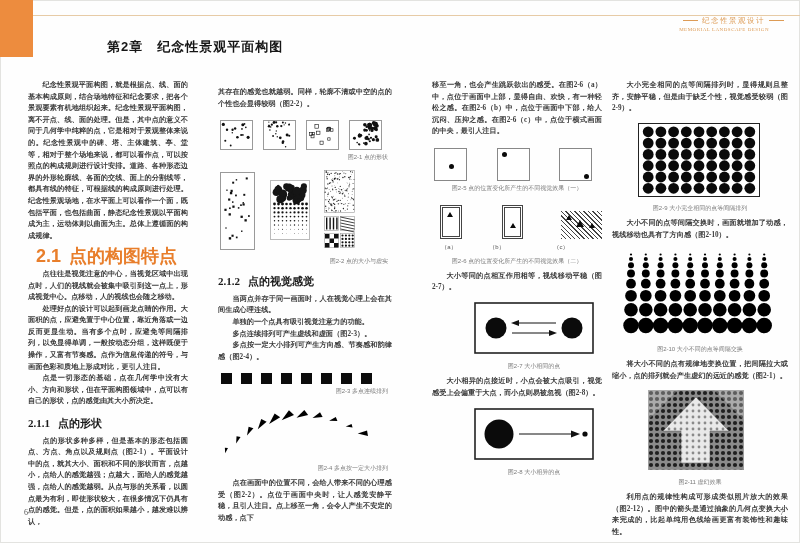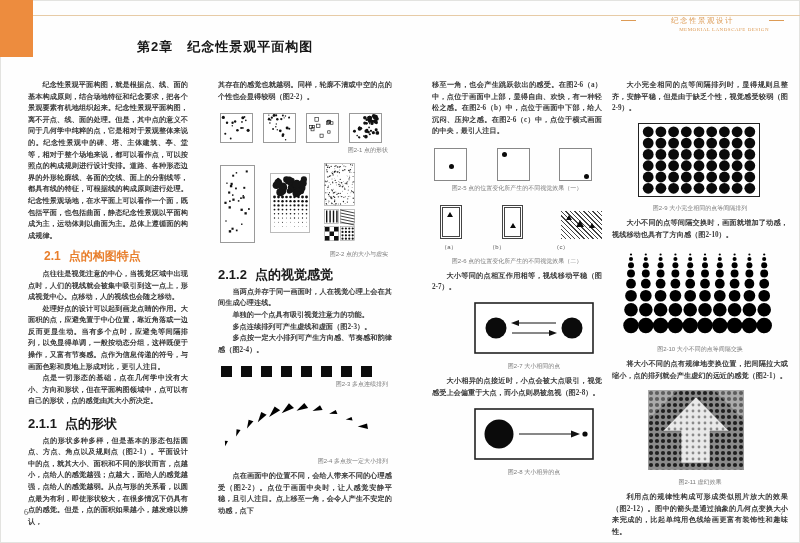--- a/index.html
+++ b/index.html
@@ -2,35 +2,35 @@
 <html><head>
 <meta charset="utf-8">
 <style>
   html,body{margin:0;padding:0;background:#e9e9e7;}
   .spread{position:relative;width:800px;height:543px;background:#fefefe;overflow:hidden;
           font-family:"Liberation Serif",serif;color:#3b3b3b;box-shadow:inset 0 0 0 1px #e3e3e0;}
   
   .accent-block{position:absolute;left:0;top:0;width:33px;height:57px;background:#ed8c3e;}
   .head-rule{position:absolute;left:33px;right:0;top:15px;border-top:1px solid #e7cba6;}
   .masthead{position:absolute;right:12px;top:17px;text-align:right;color:#dd9b55;line-height:1;}
-  .mast-cn{font-size:7.5px;letter-spacing:1.5px;display:flex;align-items:center;justify-content:flex-end;gap:31px;}
+  .mast-cn{font-size:7.5px;letter-spacing:1.5px;display:flex;align-items:center;justify-content:flex-end;}
   .mast-dash{display:inline-block;width:15px;height:1px;background:#dd9b55;margin:0 4px;}
   .mast-en{font-size:5px;letter-spacing:.5px;margin-top:2px;padding-right:19px;}
-  .chapter-title{position:absolute;left:137px;top:38px;font-family:"Liberation Sans",sans-serif;
+  .chapter-title{position:absolute;left:107px;top:38px;font-family:"Liberation Sans",sans-serif;
                  font-weight:bold;font-size:13px;letter-spacing:1px;color:#161616;}
   
   .col{position:absolute;top:80px;font-size:7.2px;line-height:11.6px;text-align:justify;}
   #colL1{left:28px;width:160px;}
-  #colL2{left:218px;width:174px;}
+  #colL2{left:218px;width:174px;margin-top:7px;}
   #colR1{left:432px;width:170px;}
   #colR2{left:612px;width:176px;}
   .col p{margin:0;text-indent:2em;font-weight:bold;}
   .col p.cont{text-indent:0;}
-  h2.sec{font-family:"Liberation Sans",sans-serif;color:#e87e2b;font-size:12px;margin:9px 16px 6px;font-weight:bold;}
-  h3.sec{font-family:Liberation Sans, sans-serif;color:#1a1a1a;font-size:13px;margin:10px 0 6px;font-weight:bold;}
+  h2.sec{font-family:"Liberation Sans",sans-serif;color:#e87e2b;font-size:18px;margin:9px 8px 6px;font-weight:bold;}
+  h3.sec{font-family:Liberation Serif, serif;color:#1a1a1a;font-size:11px;margin:10px 0 6px;font-weight:bold;}
   .sec .sp{display:inline-block;width:8px;}
   .caption{font-family:"Liberation Sans",sans-serif;font-size:6px;color:#7a7a7a;line-height:9px;
            text-align:center;margin:3px 0 5px;text-indent:0;}
   .cap-r{text-align:right;padding-right:4px;}
   .fig{margin:8px 0 2px;}
   
   .f1row{display:flex;gap:10px;margin:10px 0 0 2px;}
   .f1row svg{border:1px solid #9a9a9a;background:#fff;}
   
   .f2wrap{position:relative;height:84px;margin:8px 0 0 0;}

